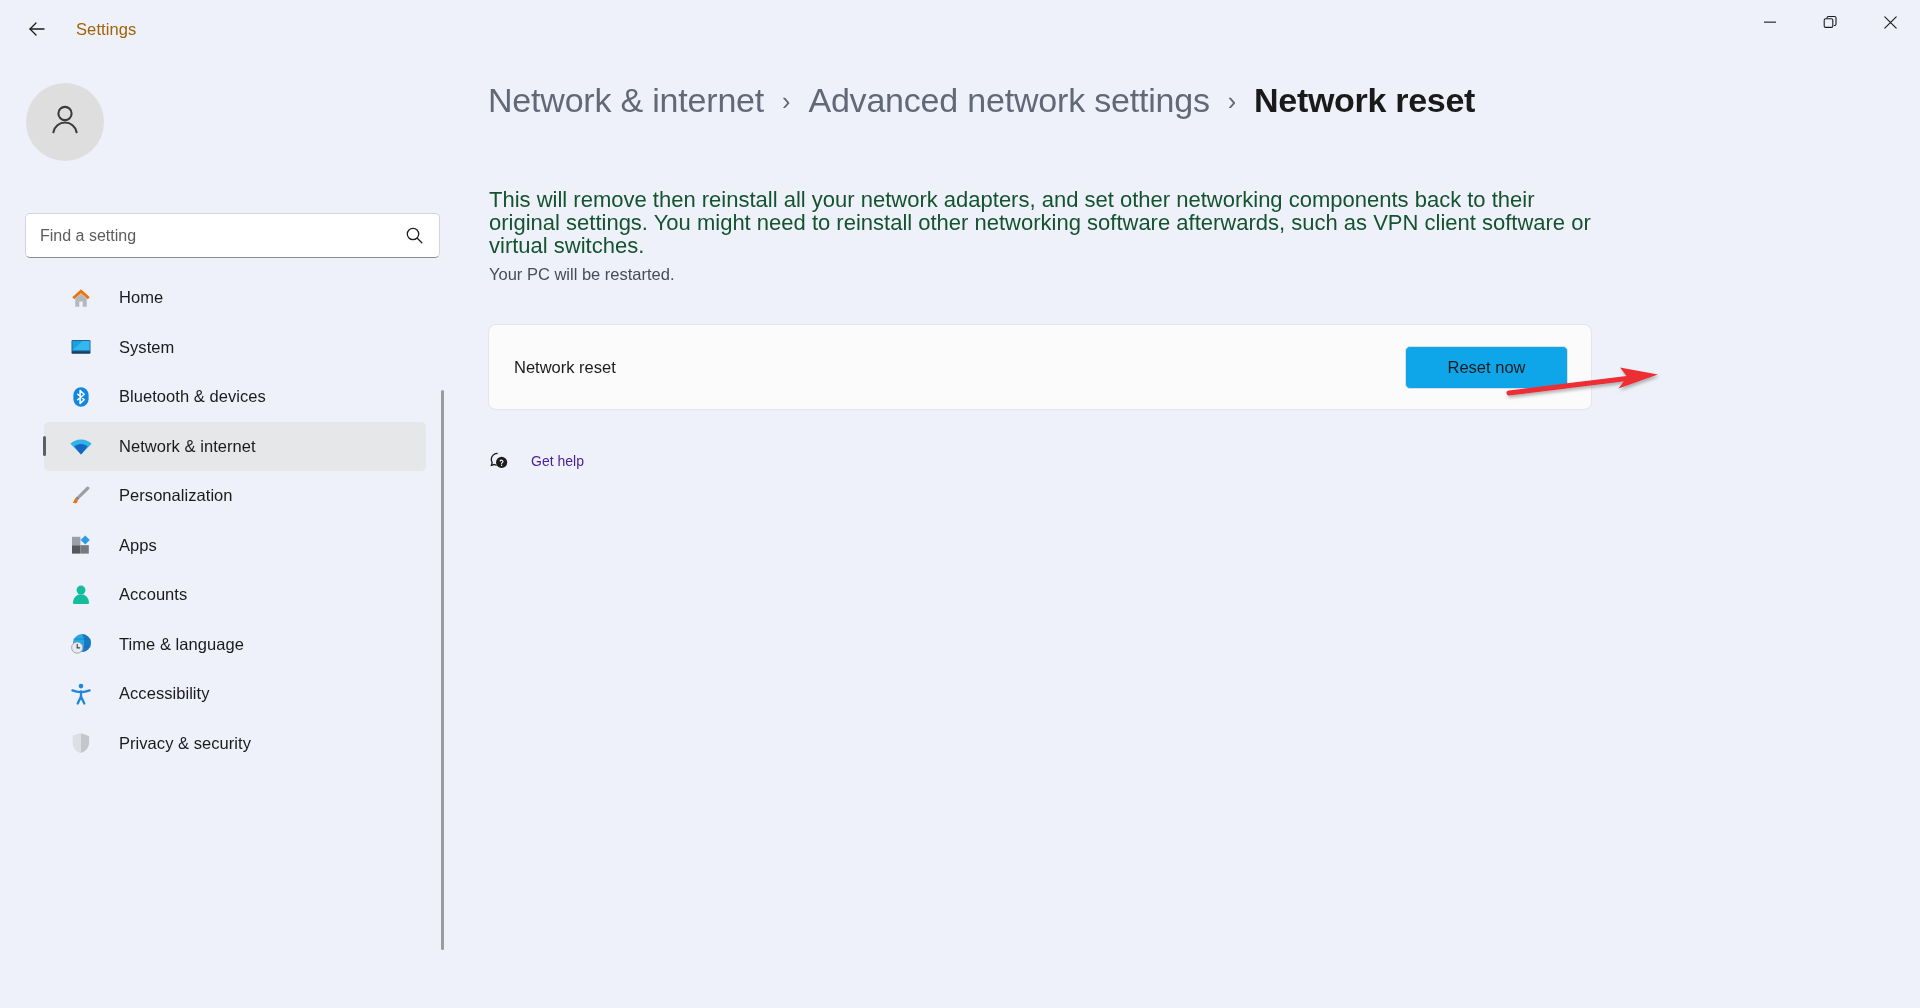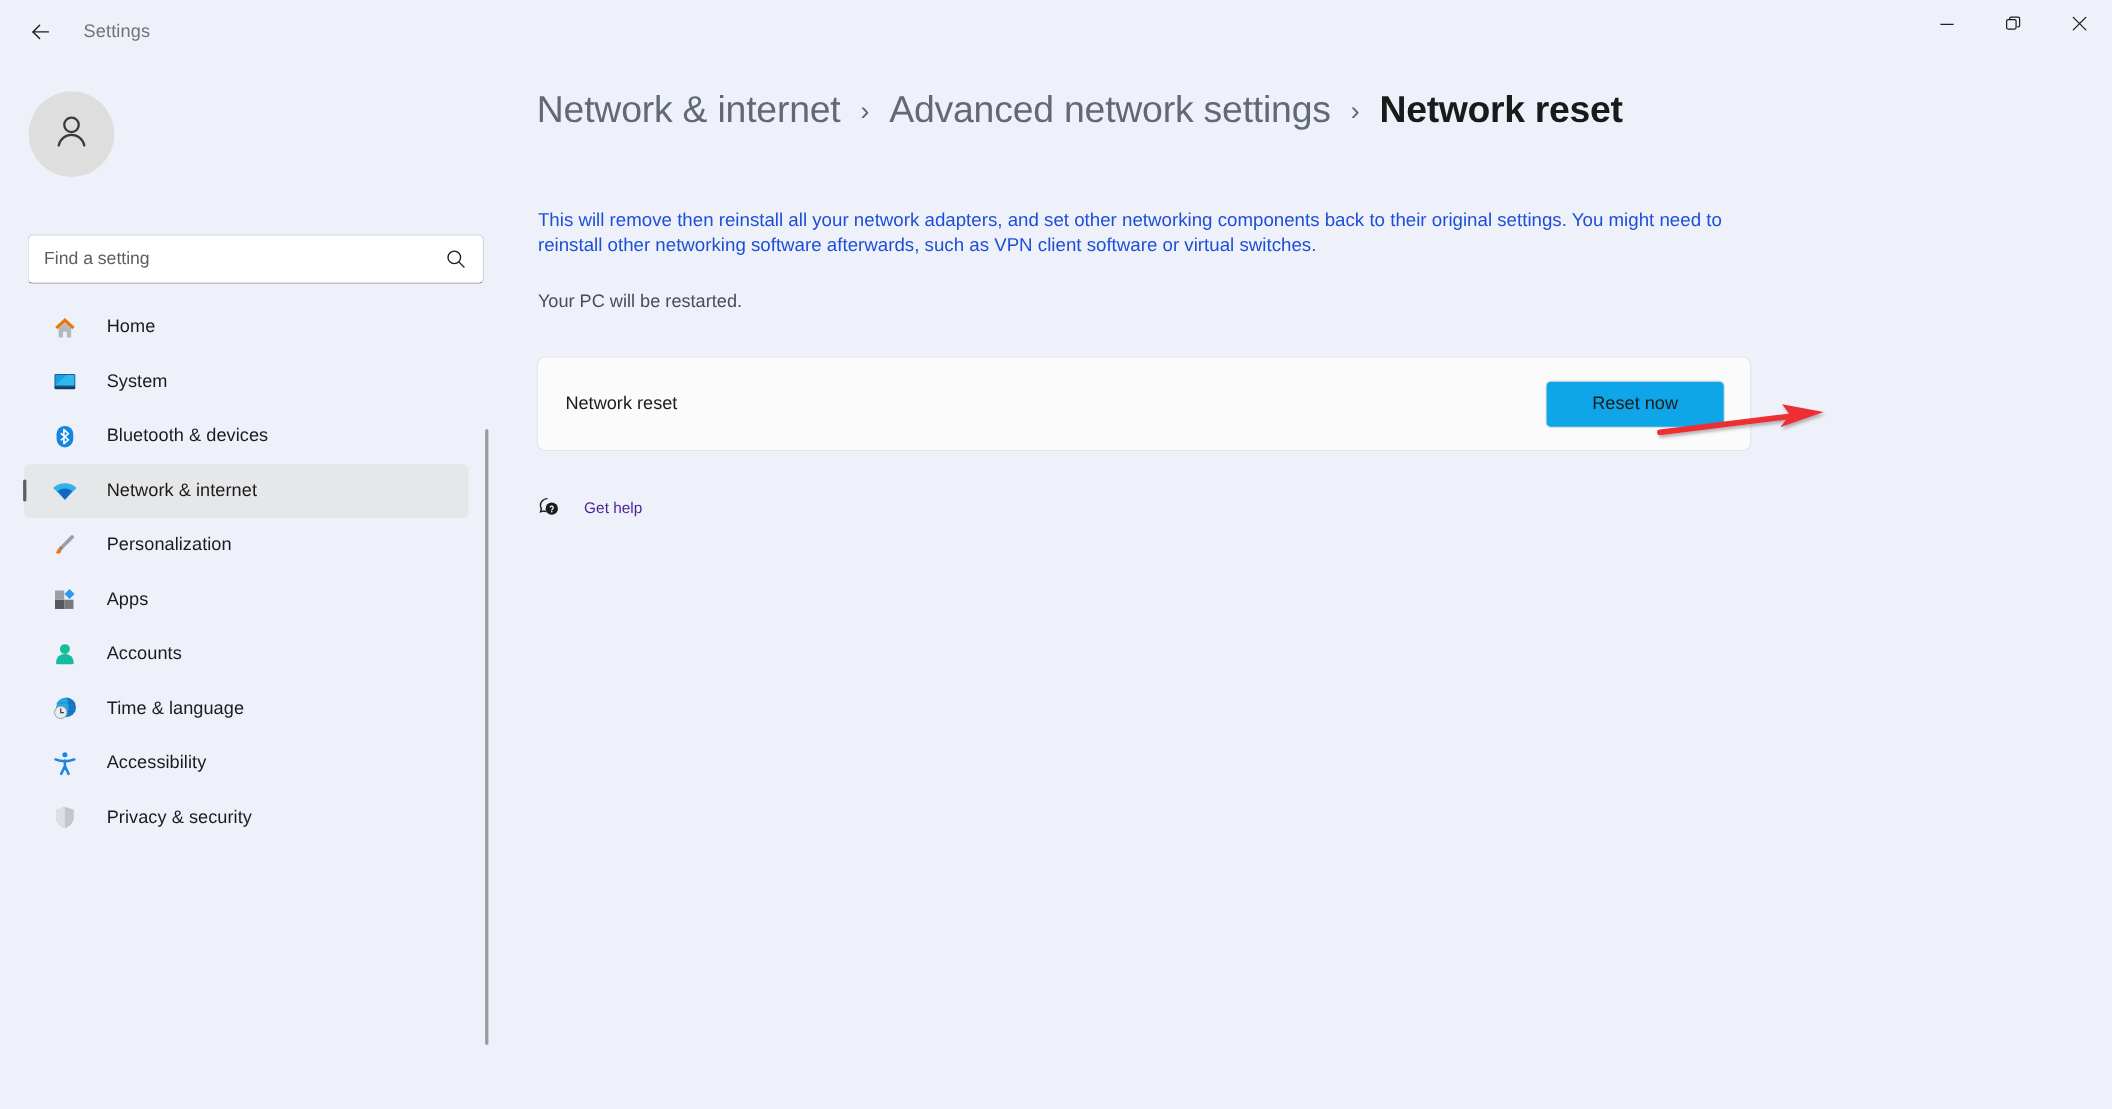--- a/index.html
+++ b/index.html
@@ -34,21 +34,21 @@
     border-radius: 5px;
     cursor: pointer;
   }
   .back-btn svg { display: block; }
   .app-title {
     position: absolute;
     left: 76px; top: 0;
     height: 58px;
     line-height: 58px;
     font-size: 16.5px;
-    color: #737373;
+    color: #a16207;
     letter-spacing: .1px;
   }
   .wincontrols {
     position: absolute;
     right: 0; top: 0;
     height: 48px;
     display: flex;
   }
   .wc {
     width: 60px; height: 48px;
@@ -98,20 +98,21 @@
   }
   .search-box input::placeholder { color: #5d5d5d; }
   .search-ico { width: 20px; height: 20px; flex: 0 0 20px; }
 
   .navlist {
     position: absolute;
     left: 0; top: 215px;
     width: 448px;
     height: 735px;
     overflow: hidden;
+    padding-left: 22px;
   }
   .navitem {
     position: relative;
     height: 49.5px;
     margin: 0 22px 0 22px;
     border-radius: 5px;
     display: flex;
     align-items: center;
     padding-left: 24px;
     cursor: pointer;
@@ -181,23 +182,23 @@
     font-size: 34px;
     font-weight: bold;
     color: #1a1a1a;
     letter-spacing: -.3px;
   }
 
   .desc {
     position: absolute;
     left: 41px; top: 130px;
     width: 1120px;
-    font-size: 17px;
+    font-size: 22px;
     line-height: 23px;
-    color: #1d4ed8;
+    color: #14532d;
   }
   .desc2 {
     position: absolute;
     left: 41px; top: 207px;
     font-size: 16.5px;
     color: #474c58;
   }
 
   .card {
     position: absolute;

